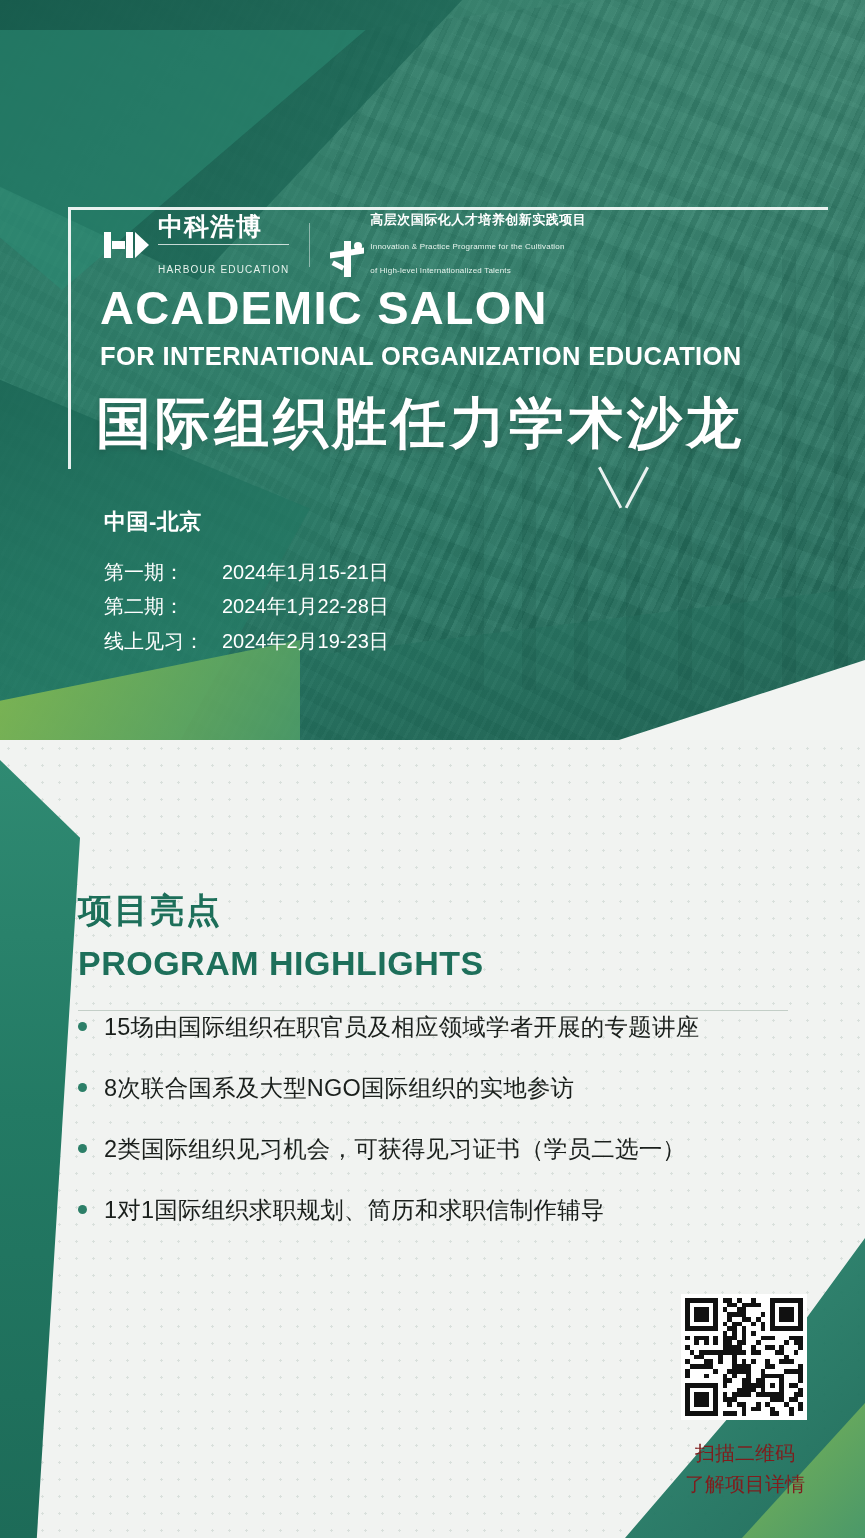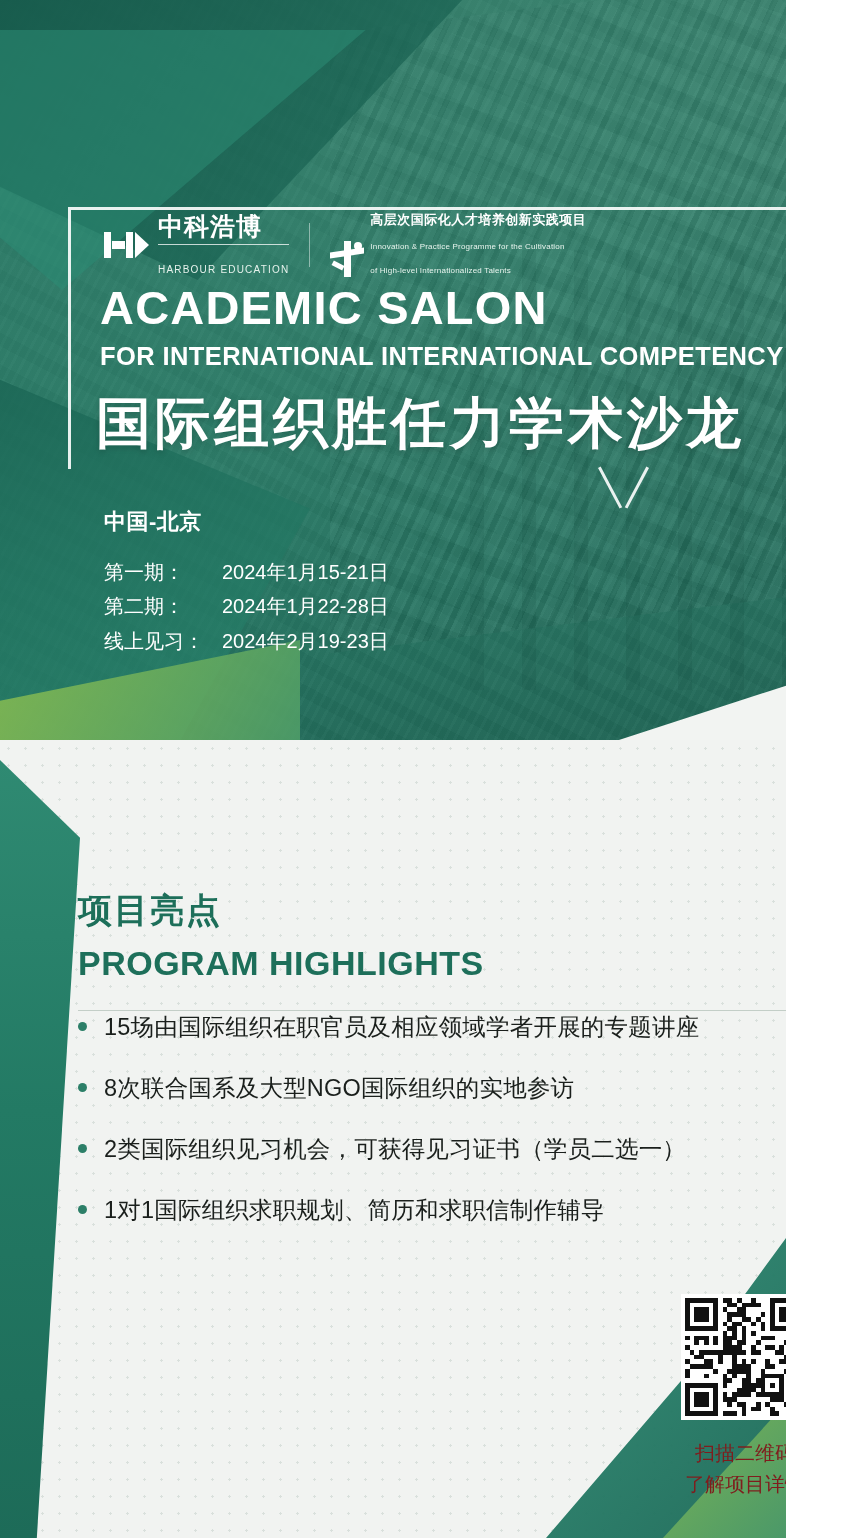--- a/index.html
+++ b/index.html
@@ -5,21 +5,21 @@
   html, body {
     margin: 0;
     padding: 0;
     background: #ffffff;
   }
   body {
     font-family: "Liberation Sans", sans-serif;
   }
   .poster {
     position: relative;
-    width: 786px;
+    width: 865px;
     height: 1538px;
     overflow: hidden;
     background: #f2f4f2;
   }
 
   
   .hero {
     position: absolute;
     left: 0; top: 0;
     width: 865px;
@@ -407,21 +407,21 @@
       </div>
       <div class="prog-text">
         <div class="l1">高层次国际化人才培养创新实践项目</div>
         <div class="l2">Innovation &amp; Practice Programme for the Cultivation</div>
         <div class="l3">of High-level Internationalized Talents</div>
       </div>
     </div>
   </div>
 
   <div class="title-en1">ACADEMIC SALON</div>
-  <div class="title-en2">FOR INTERNATIONAL INTERNATIONAL COMPETENCY</div>
+  <div class="title-en2">FOR INTERNATIONAL ORGANIZATION EDUCATION</div>
   <div class="title-cn">国际组织胜任力学术沙龙</div>
 
   <div class="pointer">
     <span class="pl"></span>
       <span class="pr"></span>
   </div>
 
   <div class="loc">中国-北京</div>
   <div class="dates">
     <div class="date-row">

